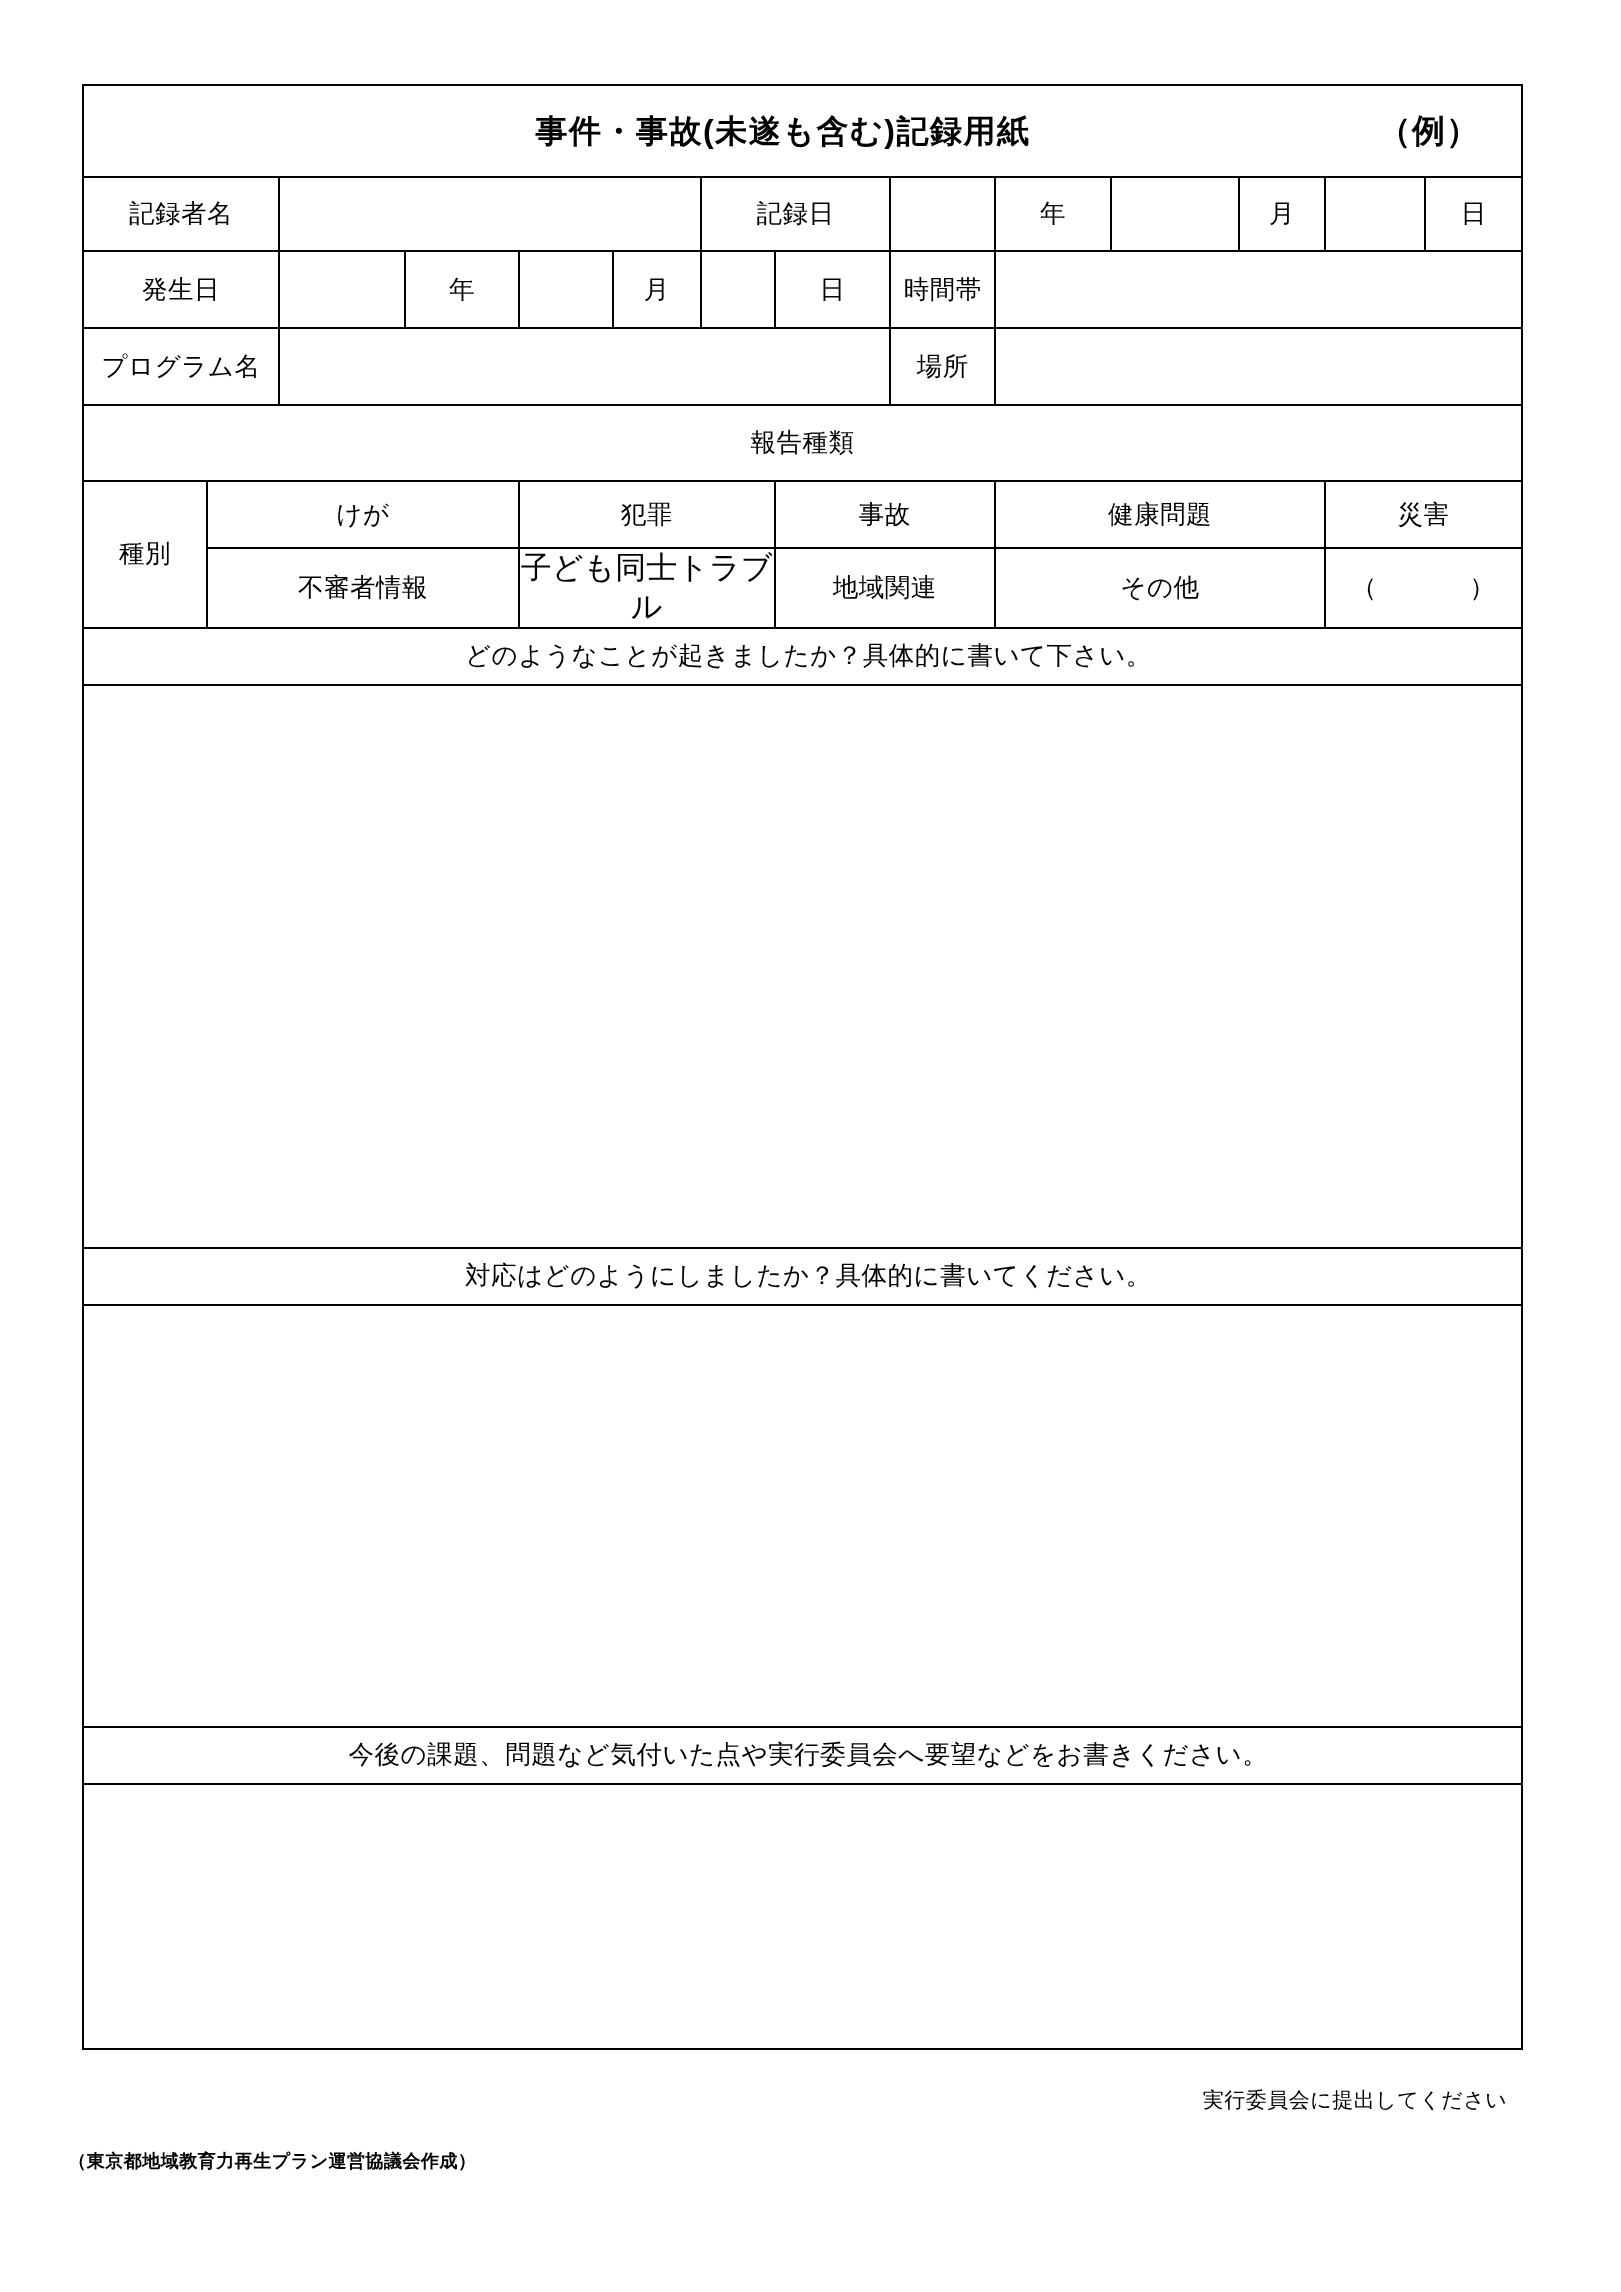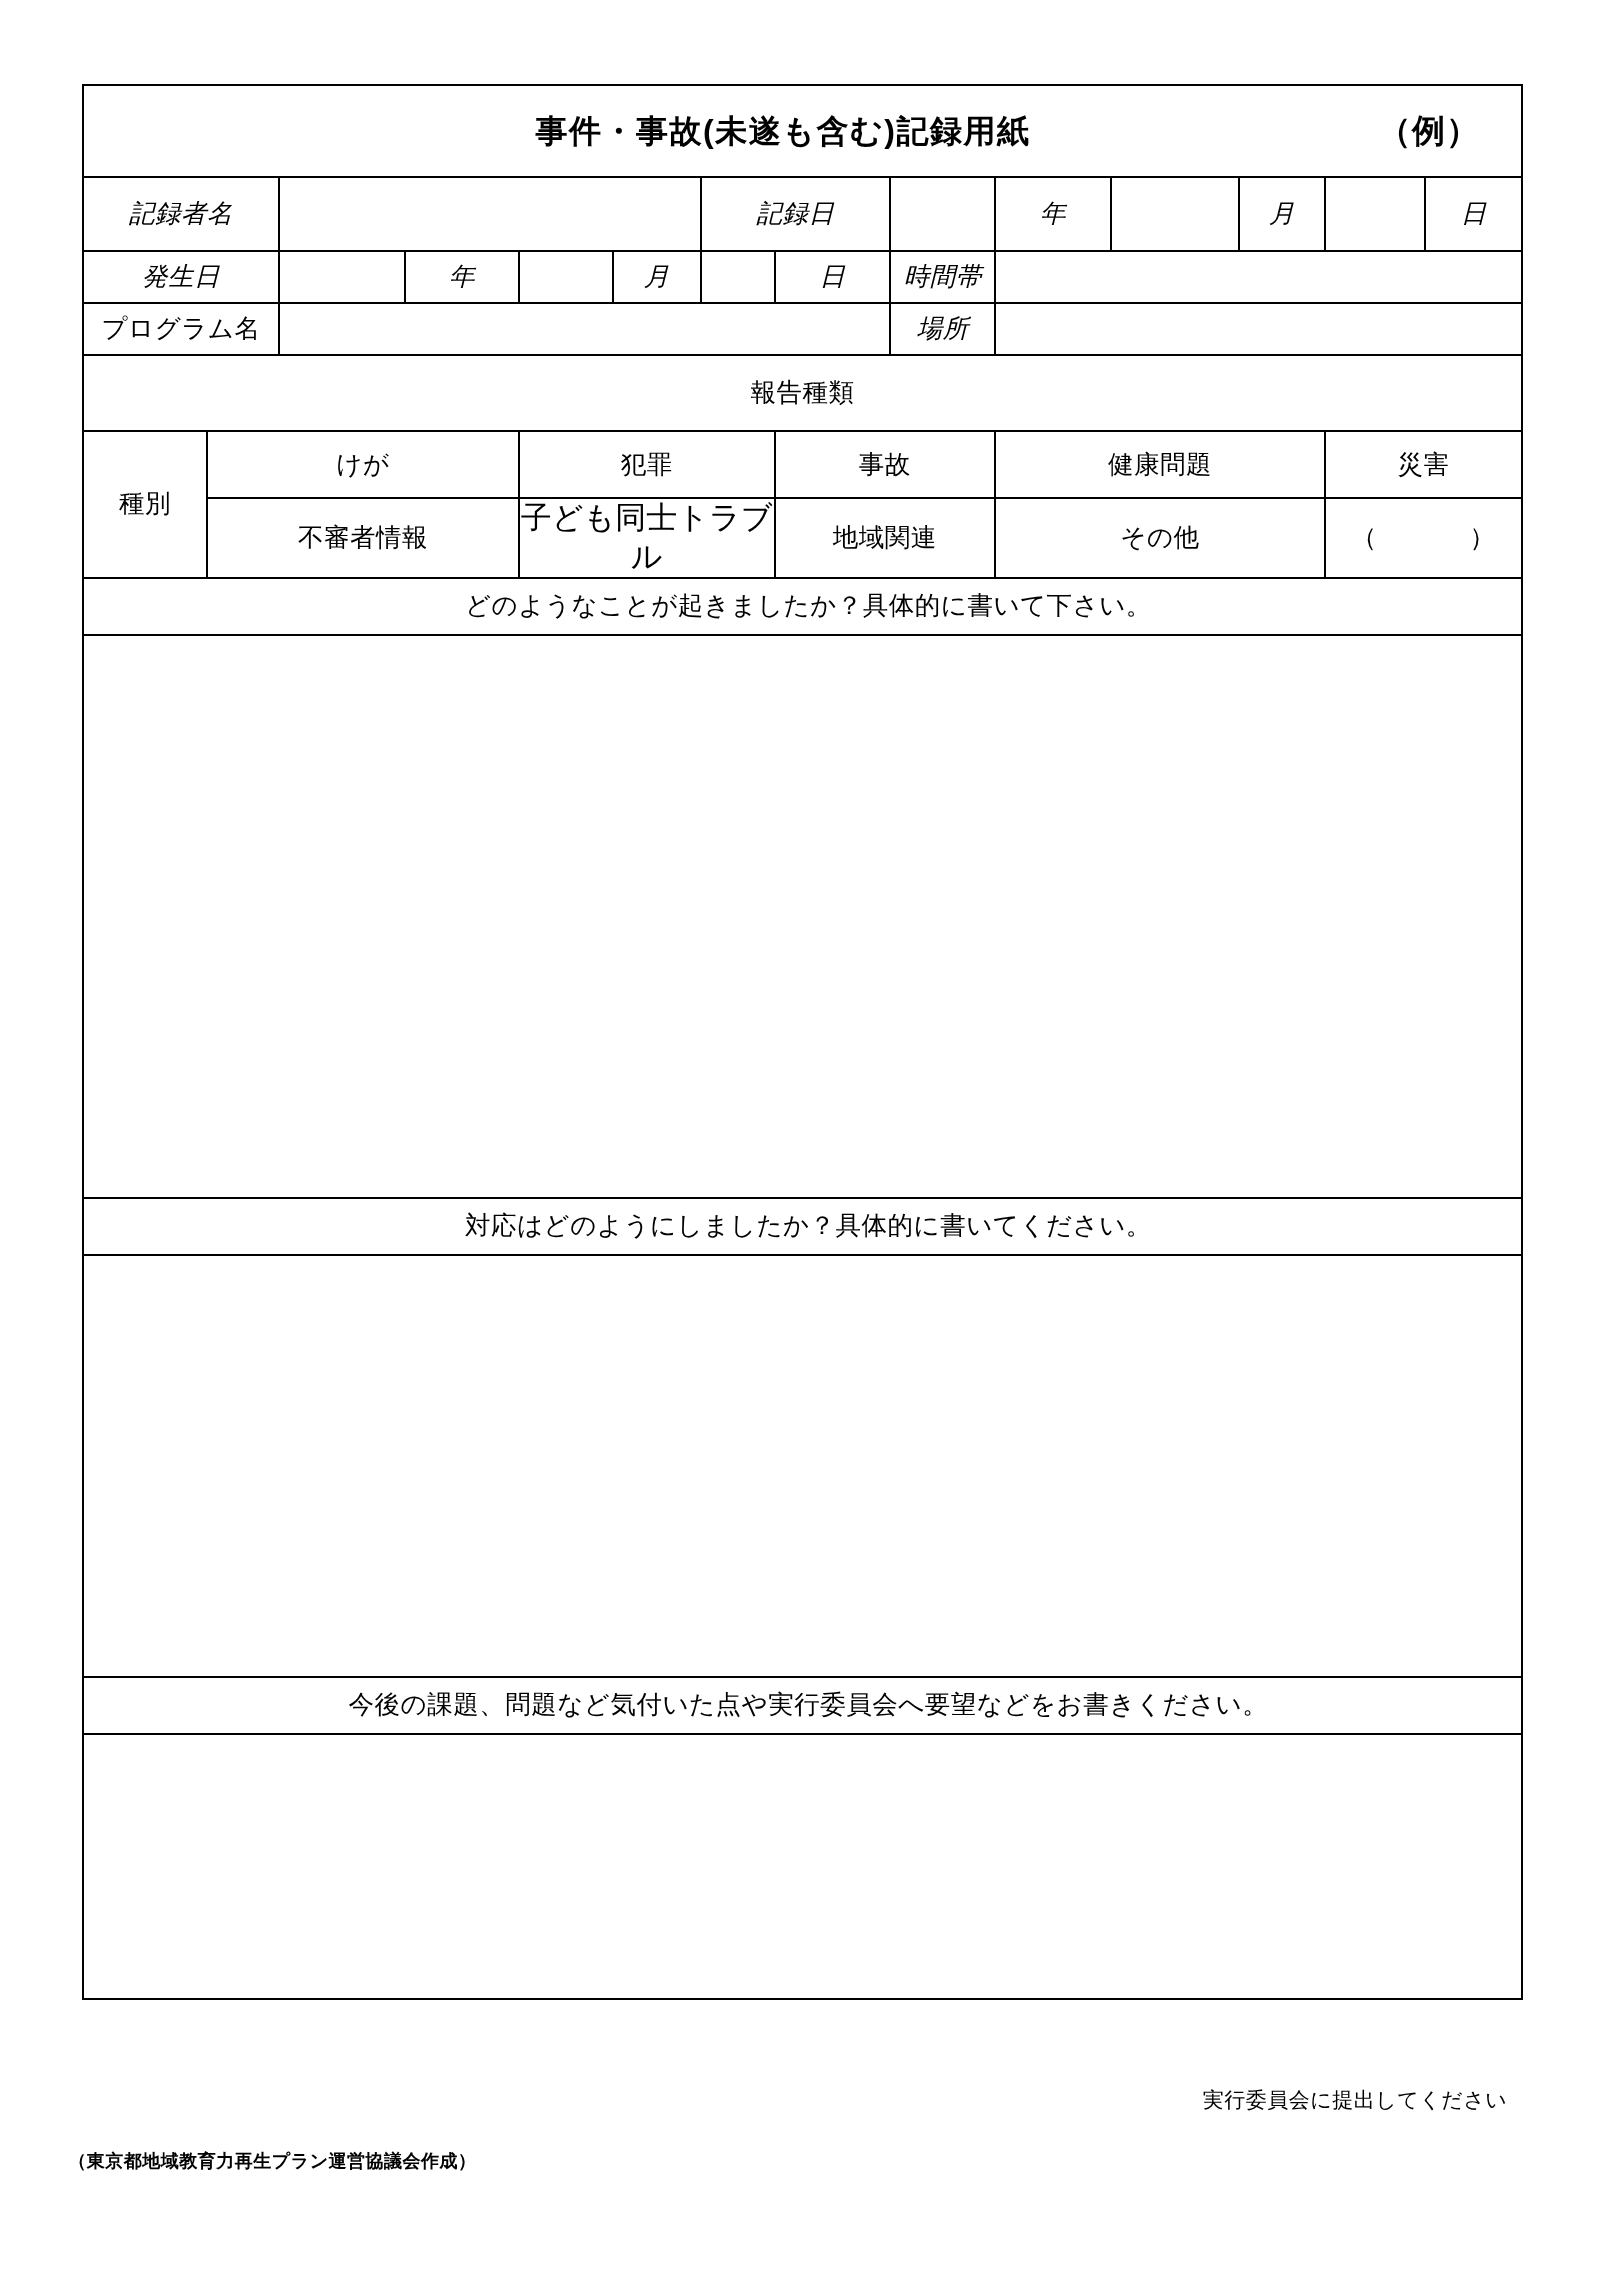--- a/index.html
+++ b/index.html
@@ -64,27 +64,26 @@
     right: 41px;
     top: 50%;
     transform: translateY(-50%);
     font-size: 33px;
     font-weight: 600;
     letter-spacing: 1px;
   }
 
   
   .r-head { height: 74px; }
-  .r-mid  { height: 52px; }
+  .r-mid  { height: 77px; }
 
   .lbl {
     font-size: 26.5px;
     font-weight: 500;
     letter-spacing: 1px;
-    font-style: italic;
   }
   .lbl-tight {
     font-size: 24.5px;
     font-weight: 500;
     letter-spacing: 0px;
   }
   .blank { }
 
   
   .report-kind {

